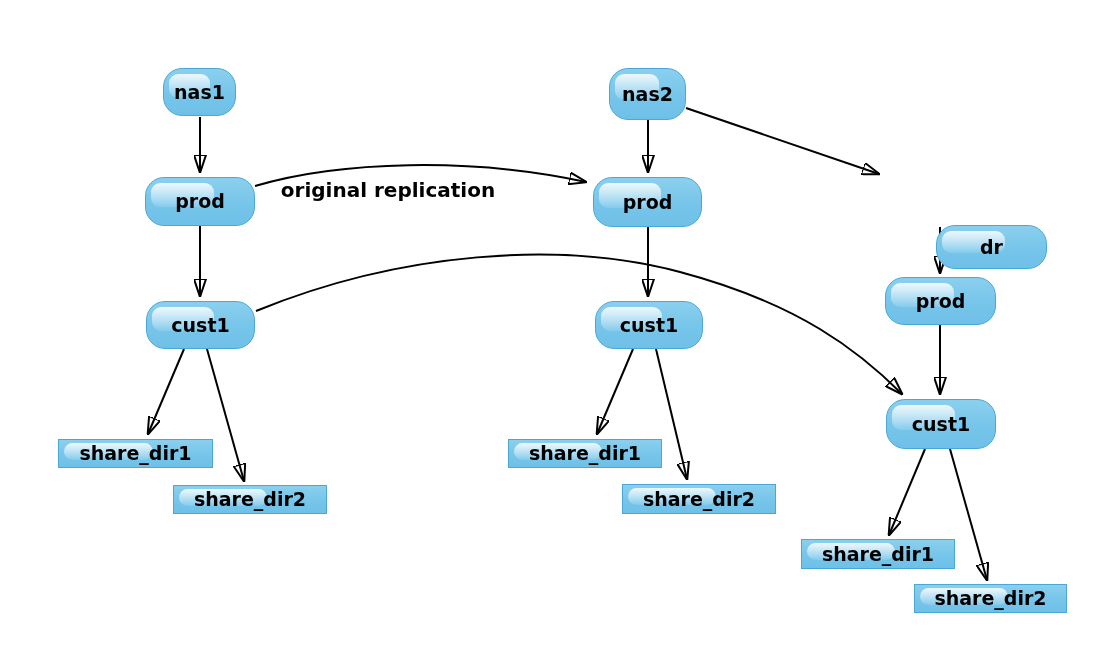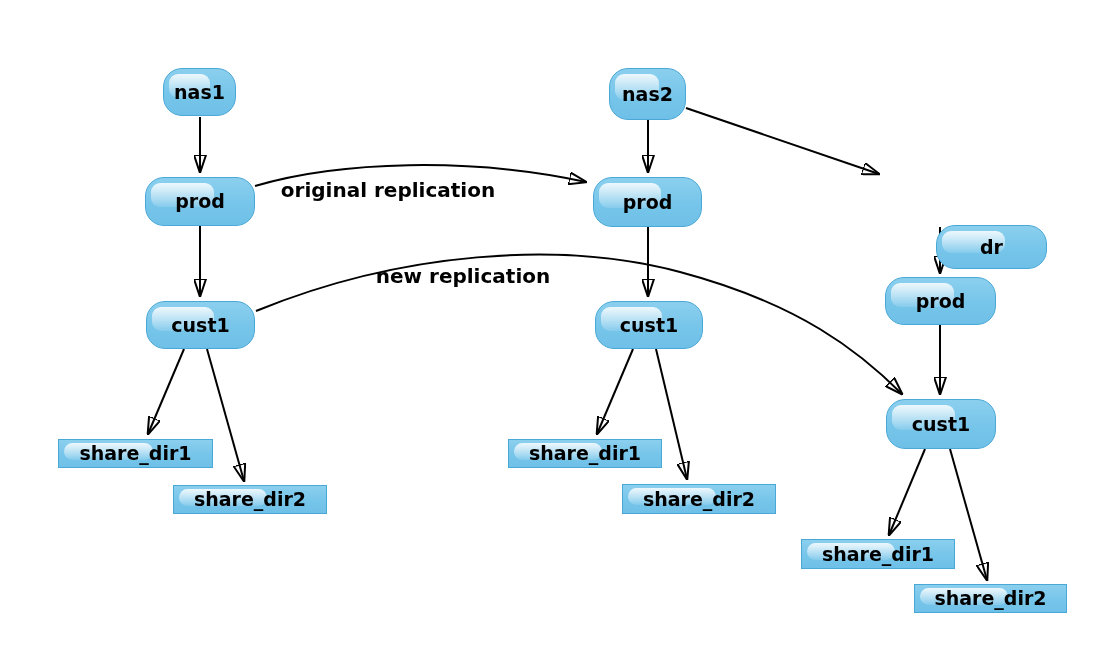--- a/index.html
+++ b/index.html
@@ -137,15 +137,14 @@
   <div class="node small" style="left:801px; top:539px; width:154px; height:30px;">
     <span class="gloss"></span>
     <span class="nlabel">share_dir1</span>
   </div>
   <div class="node small" style="left:914px; top:584px; width:153px; height:29px;">
     <span class="gloss"></span>
     <span class="nlabel">share_dir2</span>
   </div>
 
   <div class="edge-label" style="left:388px; top:190px;">original replication</div>
-  <div class="edge-label" style="left:463px; top:276px;">new replication</div>
 
 </div>
 
 </body></html>

